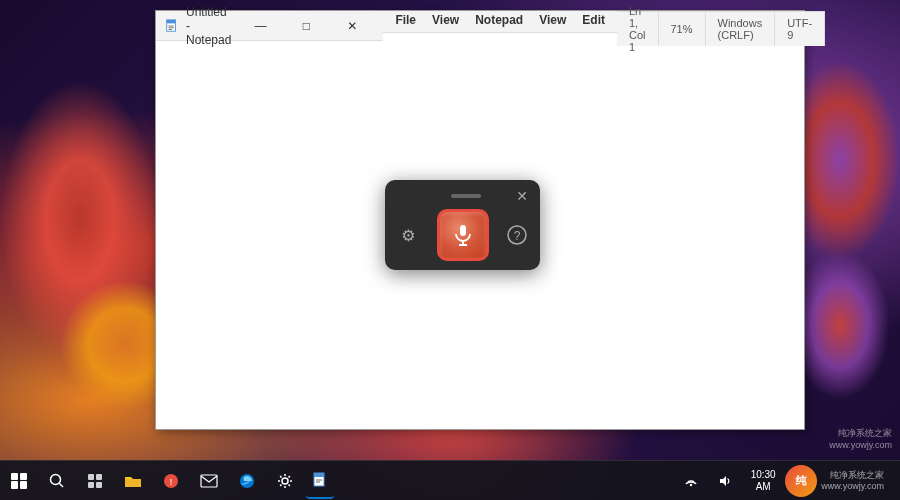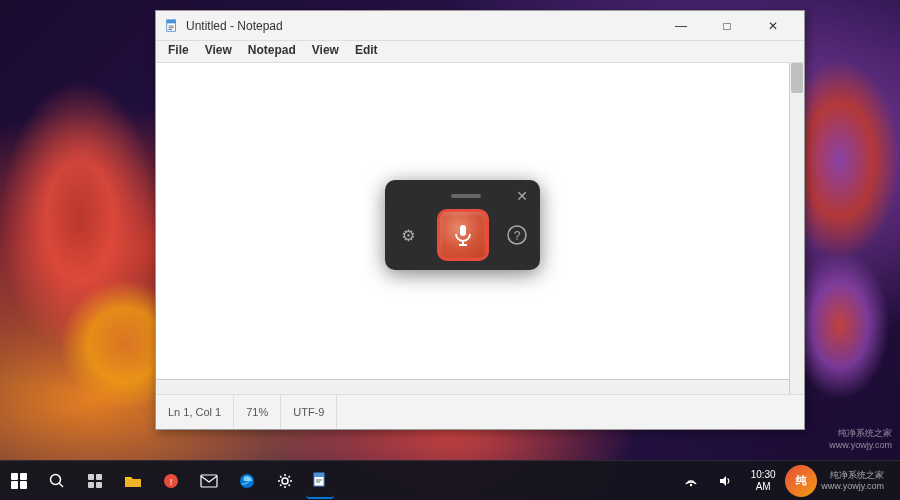--- a/index.html
+++ b/index.html
@@ -115,21 +115,21 @@
     .notepad-window {
       position: absolute;
       top: 10px;
       left: 155px;
       width: 650px;
       height: 420px;
       background: white;
       border: 1px solid #999;
       box-shadow: 2px 2px 10px rgba(0,0,0,0.4);
       display: flex;
-      flex-direction: column;
+      flex-direction: row;
       z-index: 50;
     }
 
     .title-bar {
       height: 30px;
       background: #f3f3f3;
       border-bottom: 1px solid #ddd;
       display: flex;
       align-items: center;
       padding: 0 8px;
@@ -236,21 +236,20 @@
     }
 
     .status-bar {
       height: 35px;
       background: #f3f3f3;
       border-top: 1px solid #ddd;
       display: flex;
       align-items: center;
       font-size: 11px;
       color: #555;
-      text-align: center;
     }
 
     .status-item {
       padding: 0 12px;
       border-right: 1px solid #ddd;
       height: 100%;
       display: flex;
       align-items: center;
     }
 
@@ -424,20 +423,21 @@
     <textarea class="notepad-textarea" style=""></textarea>
     <div class="scrollbar-right">
       <div class="scrollbar-thumb"></div>
     </div>
     <div class="scrollbar-bottom"></div>
   </div>
 
   <div class="status-bar">
     <div class="status-item">Ln 1, Col 1</div>
     <div class="status-item">71%</div>
+    <div class="status-item">Windows (CRLF)</div>
     <div class="status-item">UTF-9</div>
   </div>
 </div>
 
 <div class="voice-widget">
   <div class="voice-widget-header">
     <div style="width:18px"></div>
     <div class="voice-drag-handle"></div>
     <span class="voice-close-btn">✕</span>
   </div>

